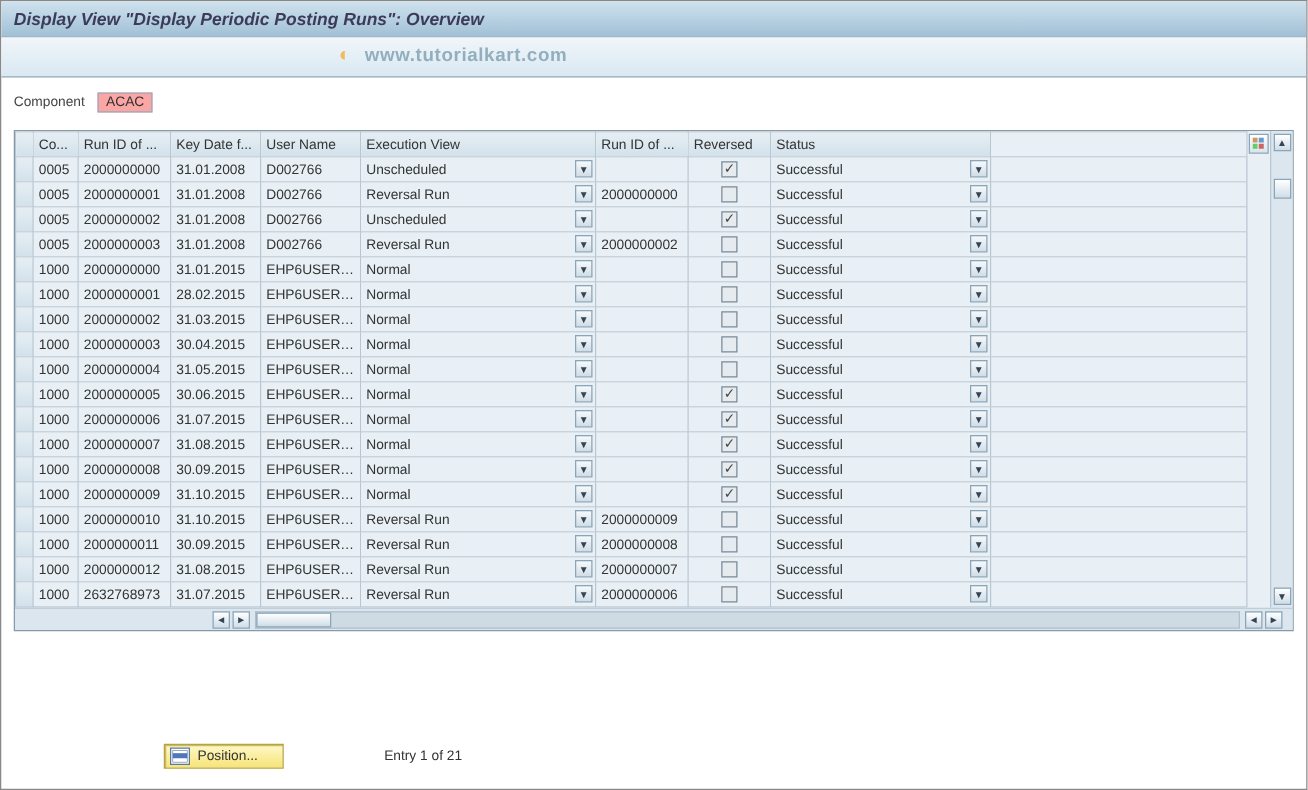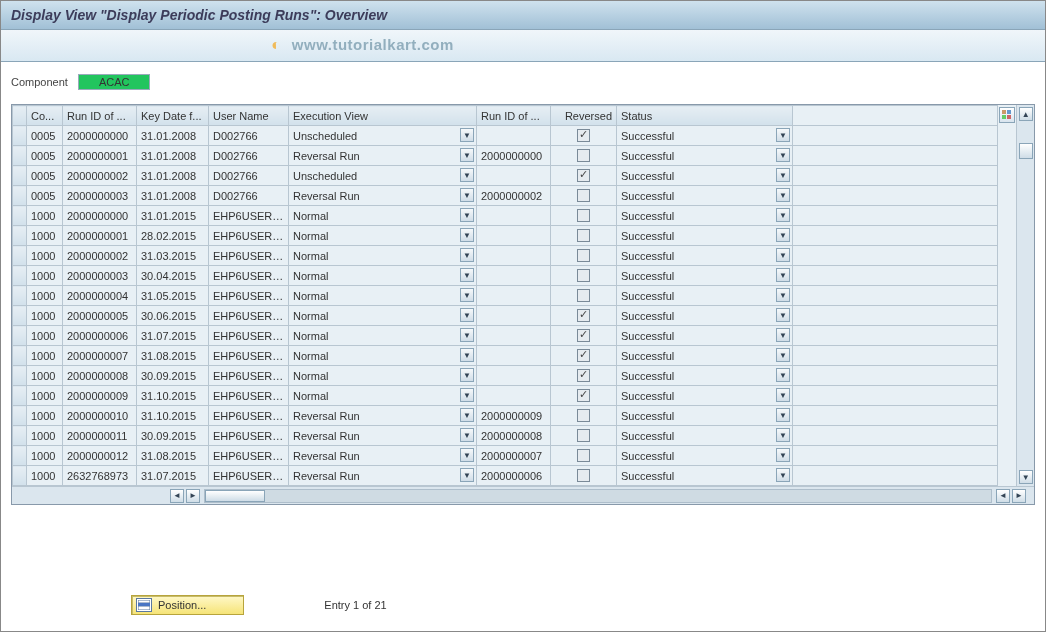--- a/index.html
+++ b/index.html
@@ -47,22 +47,22 @@
   }
   .component-row {
     padding: 12px 10px 10px 10px;
     display: flex;
     align-items: center;
     gap: 10px;
   }
   .comp-label { color: #444; }
   .comp-field {
     border: 1px solid #9ab;
-    background: #22c55e;
-    padding: 1px 20px;
+    background: #fca5a5;
+    padding: 1px 6px;
     min-width: 40px;
     font-size: 11px;
     color: #333;
   }
   .table-container {
     margin: 4px 10px 0 10px;
     border: 1px solid #89a;
   }
   .table-title {
     background: linear-gradient(#e8f0f5, #cfe0eb);
@@ -97,21 +97,21 @@
     color: #333;
     position: relative;
   }
   tr td:first-child, tr th:first-child { background: linear-gradient(#e6eef4,#d2e1eb); width:14px; }
   .col-co { width: 36px; }
   .col-runid { width: 74px; }
   .col-key { width: 72px; }
   .col-user { width: 80px; }
   .col-exec { width: 188px; }
   .col-runid2 { width: 74px; }
-  .col-rev { width: 66px; text-align:right; }
+  .col-rev { width: 66px; text-align:left; }
   .col-status { width: 176px; }
   .col-pad { width: auto; background:#e8f0f5; }
   .dd-cell { position: relative; }
   .dd-arrow {
     position: absolute; right: 2px; top: 2px;
     width: 14px; height: 14px;
     background: linear-gradient(#f6f9fb,#d0dde7);
     border: 1px solid #8aa5b8;
     display:flex; align-items:center; justify-content:center;
     font-size: 8px; color:#345;
@@ -191,21 +191,21 @@
     bottom:16px; left:0; right:0;
     display:flex;
     align-items:center;
     gap:80px;
     padding-left:130px;
   }
   .position-btn {
     display:flex; align-items:center;
     background:linear-gradient(#fff8c8,#f6e478);
     border:1px solid #b7a43c;
-    padding:2px 37px 2px 4px;
+    padding:2px 20px 2px 4px;
     gap:6px;
     font-size:11px;
     color:#333;
     box-shadow: 1px 1px 0 #c7bc6a inset;
   }
   .position-btn .picon {
     width:16px;height:14px;
     background:#fff;
     border:1px solid #5a78a0;
     display:flex;align-items:center;justify-content:center;

